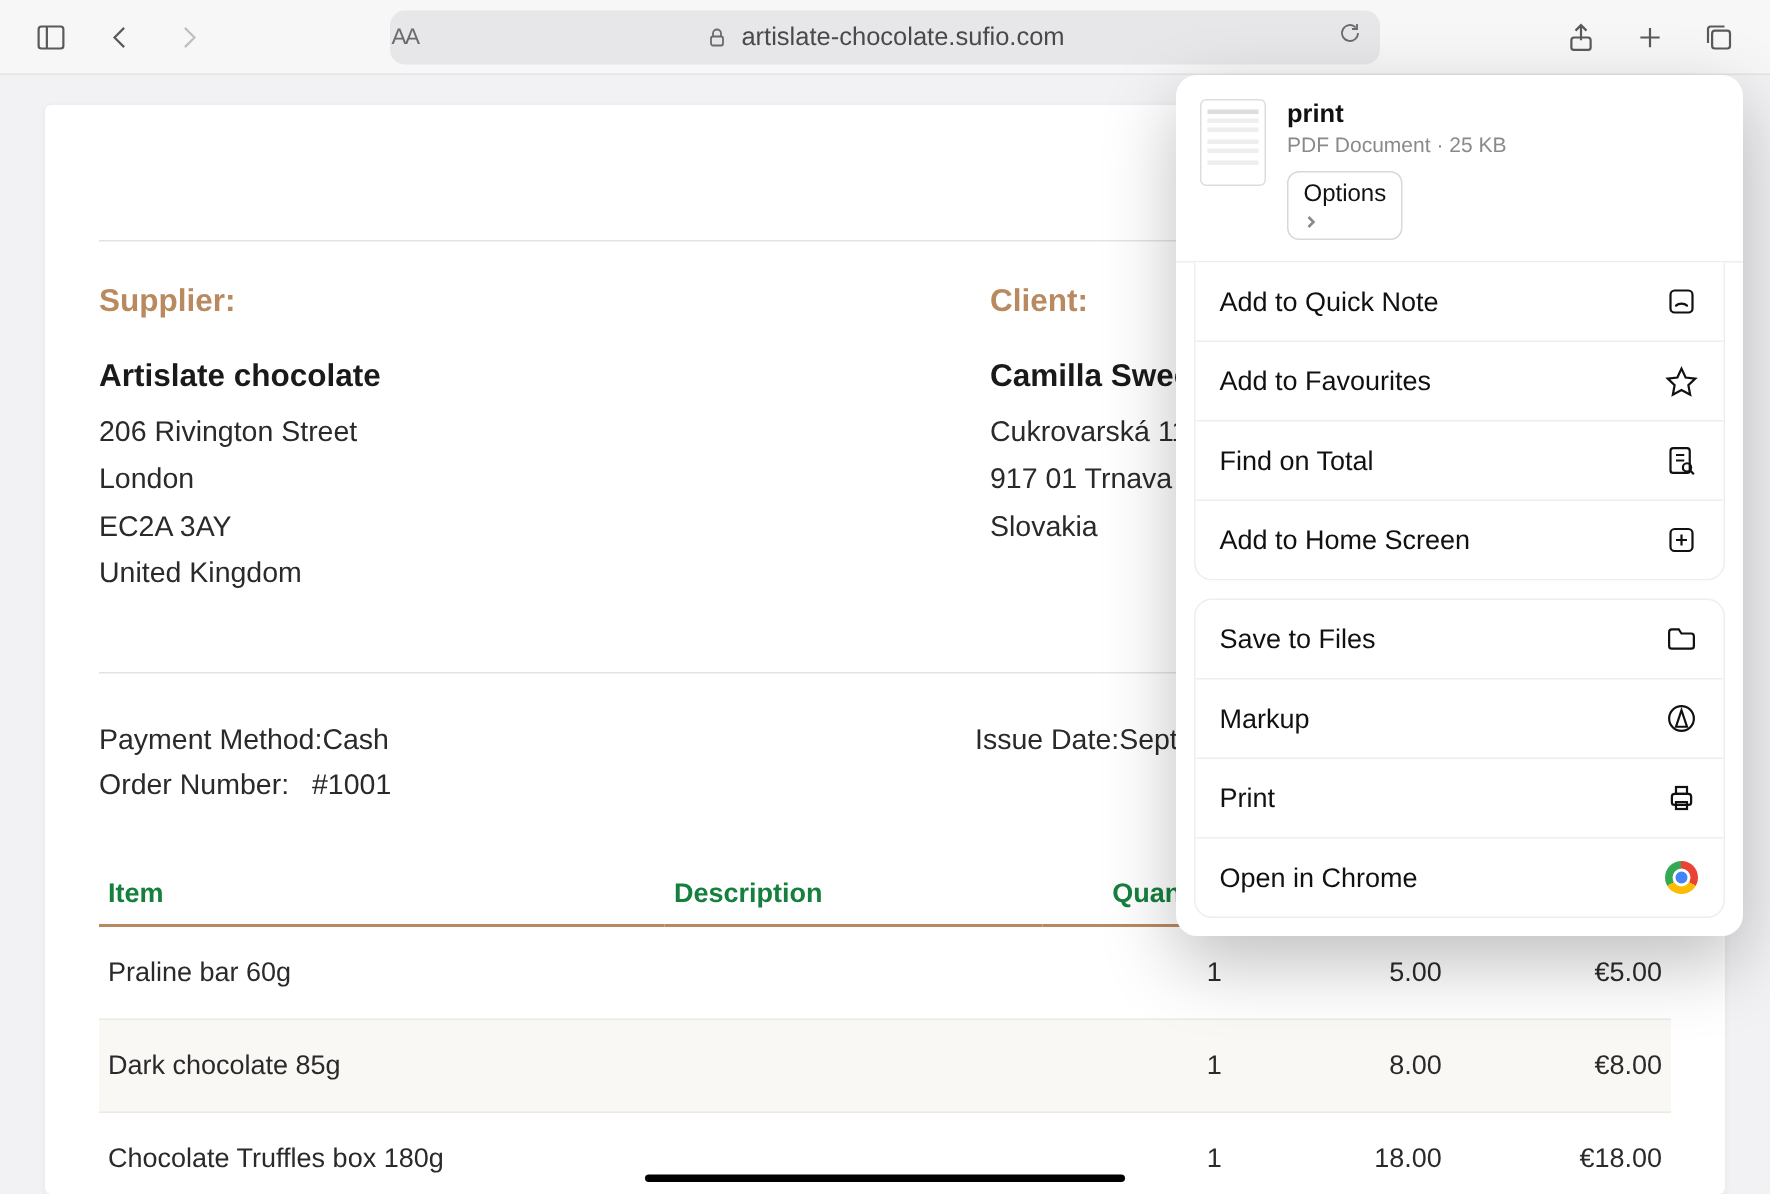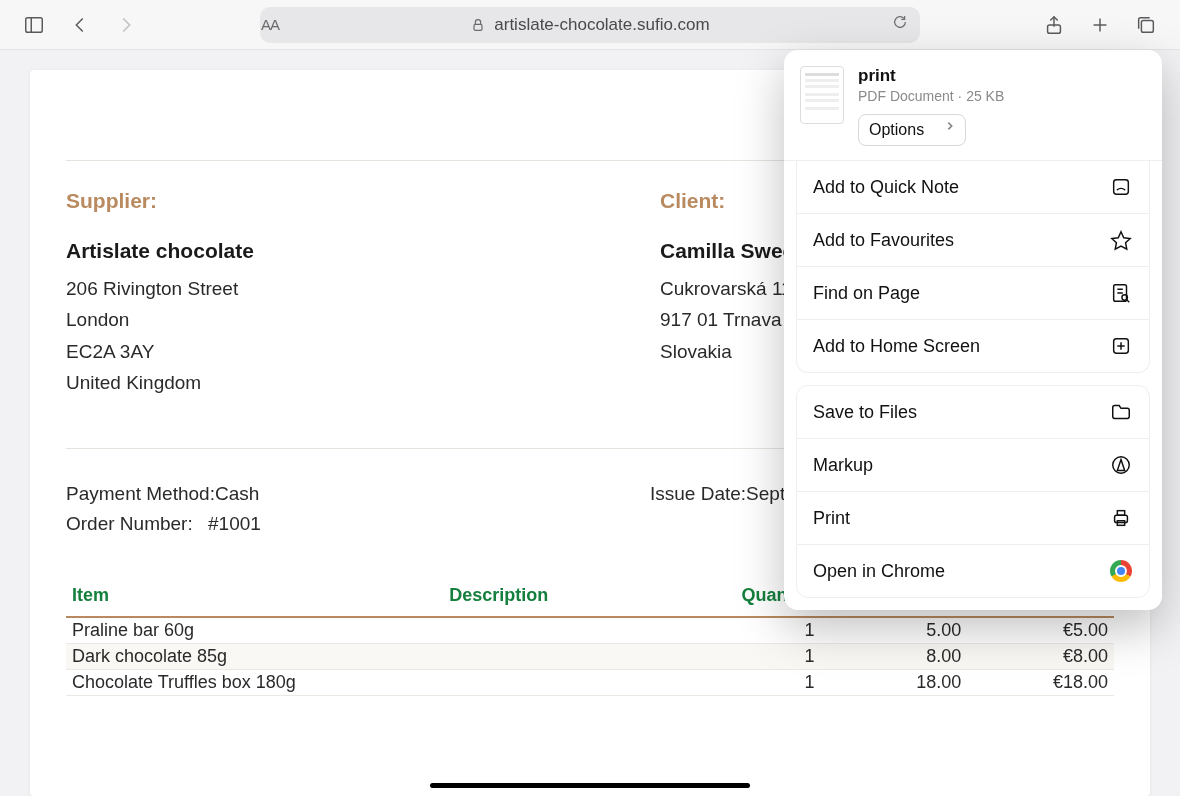--- a/index.html
+++ b/index.html
@@ -114,21 +114,21 @@
   }
   table.items th {
     text-align: left;
     font-weight: 700;
     padding: 10px 6px;
     border-bottom: 2px solid #b98a5f;
     color: #15803d;
   }
   table.items th.r, table.items td.r { text-align: right; }
   table.items td {
-    padding: 2px 6px;
+    padding: 20px 6px;
     border-bottom: 1px solid #ece8e3;
     color: #2a2a2a;
   }
   table.items tbody tr:nth-child(even) td { background: #faf8f5; }
 
   
   .share-sheet {
     position: absolute;
     top: 50px;
     right: 18px;
@@ -158,28 +158,29 @@
     content:"";
     position:absolute; left:4px; right:4px; top:6px; height:3px;
     background:#ddd; box-shadow: 0 6px 0 #eee, 0 12px 0 #eee, 0 20px 0 #eee, 0 26px 0 #eee, 0 34px 0 #eee;
   }
   .doc-meta { flex:1; }
   .doc-title { font-weight: 700; font-size: 17px; color: #111; }
   .doc-sub { font-size: 14px; color: #8a8a8c; margin-top: 2px; }
   .options-btn {
     display: inline-flex;
     align-items: flex-start;
-    gap: 21px;
+    gap: 4px;
     background: #fff;
     border: 1px solid #d8d8da;
     border-radius: 8px;
     padding: 6px 10px;
     font-size: 16px;
     color: #111;
     margin-top: 10px;
+    flex-direction: column;
   }
   .options-btn svg { width: 10px; height: 10px; stroke:#888; fill:none; stroke-width:2;}
 
   .share-group {
     margin: 12px;
     background: #fff;
     border: 1px solid #eee;
     border-radius: 12px;
     overflow: hidden;
   }
@@ -384,21 +385,21 @@
       </div>
       <div class="share-item">
         <span>Add to Favourites</span>
         <span class="ic">
           <svg viewBox="0 0 24 24">
             <polygon points="12 3 15 9.5 22 10.3 17 15 18.3 22 12 18.6 5.7 22 7 15 2 10.3 9 9.5 12 3"></polygon>
           </svg>
         </span>
       </div>
       <div class="share-item">
-        <span>Find on Page</span>
+        <span>Find on Total</span>
         <span class="ic">
           <svg viewBox="0 0 24 24">
             <rect x="4" y="3" width="14" height="18" rx="2"></rect>
             <line x1="8" y1="8" x2="14" y2="8"></line>
             <line x1="8" y1="12" x2="14" y2="12"></line>
             <circle cx="16" cy="17" r="3"></circle>
             <line x1="18" y1="19" x2="21" y2="22"></line>
           </svg>
         </span>
       </div>

